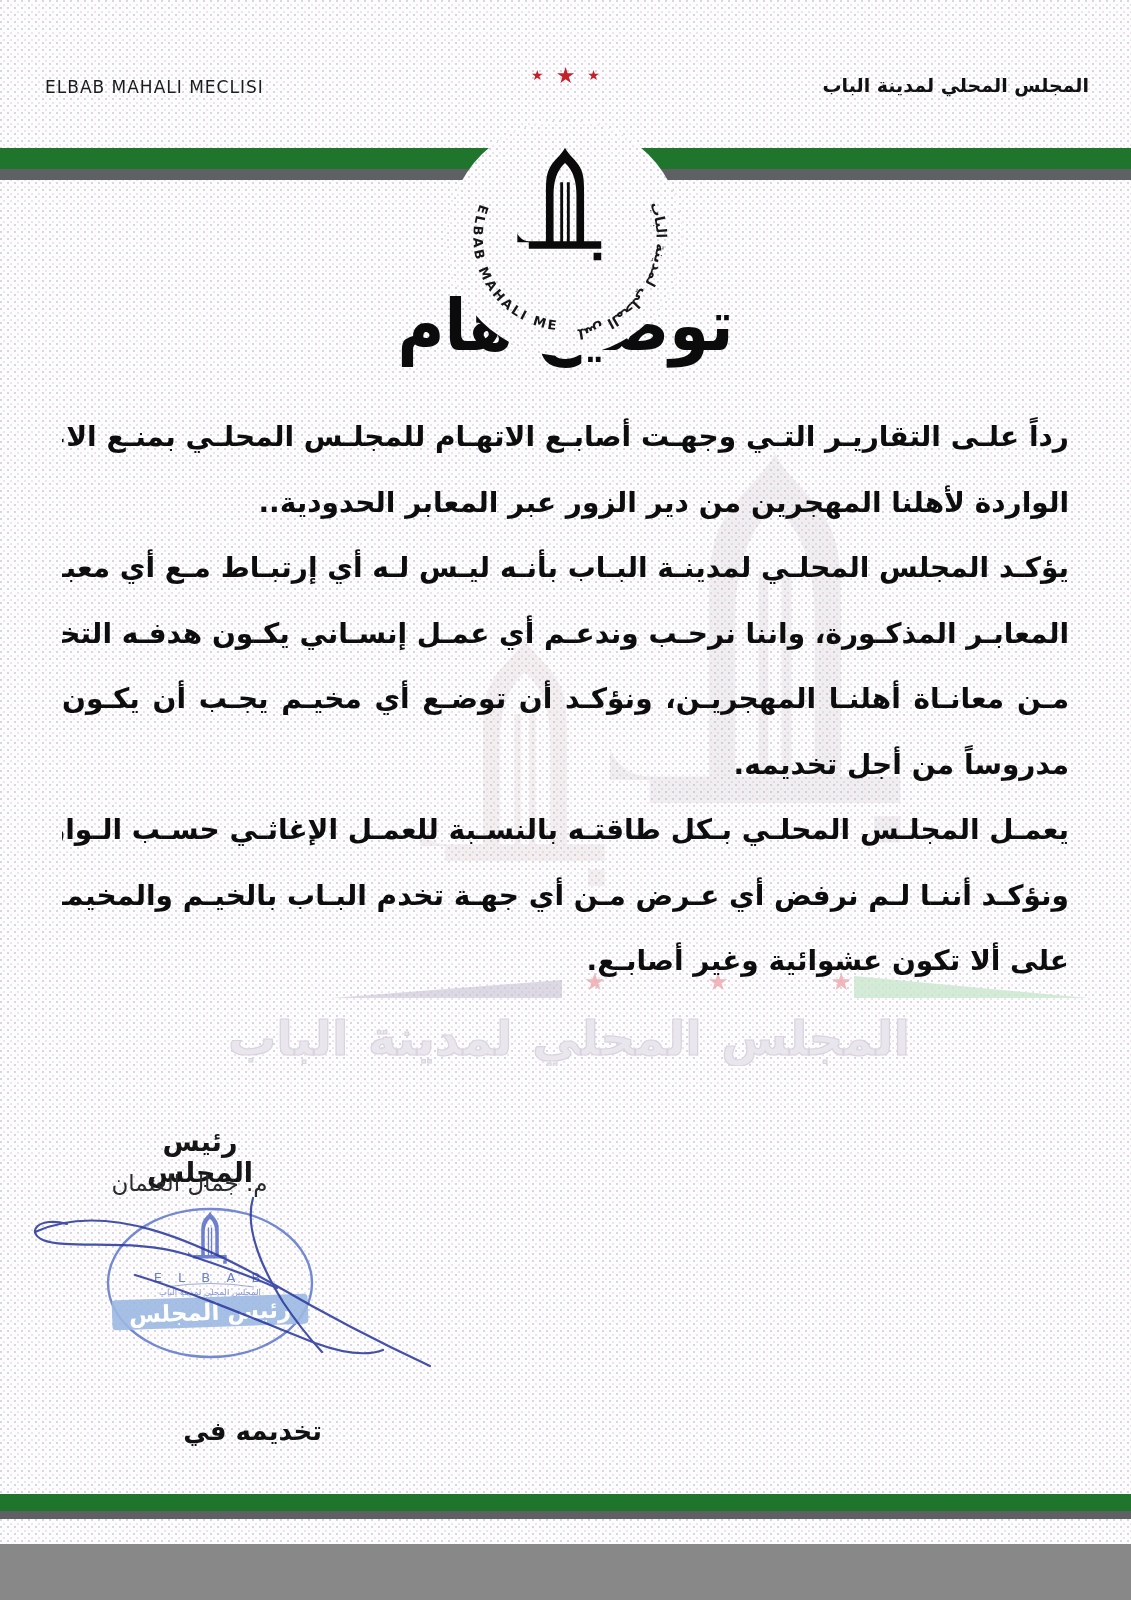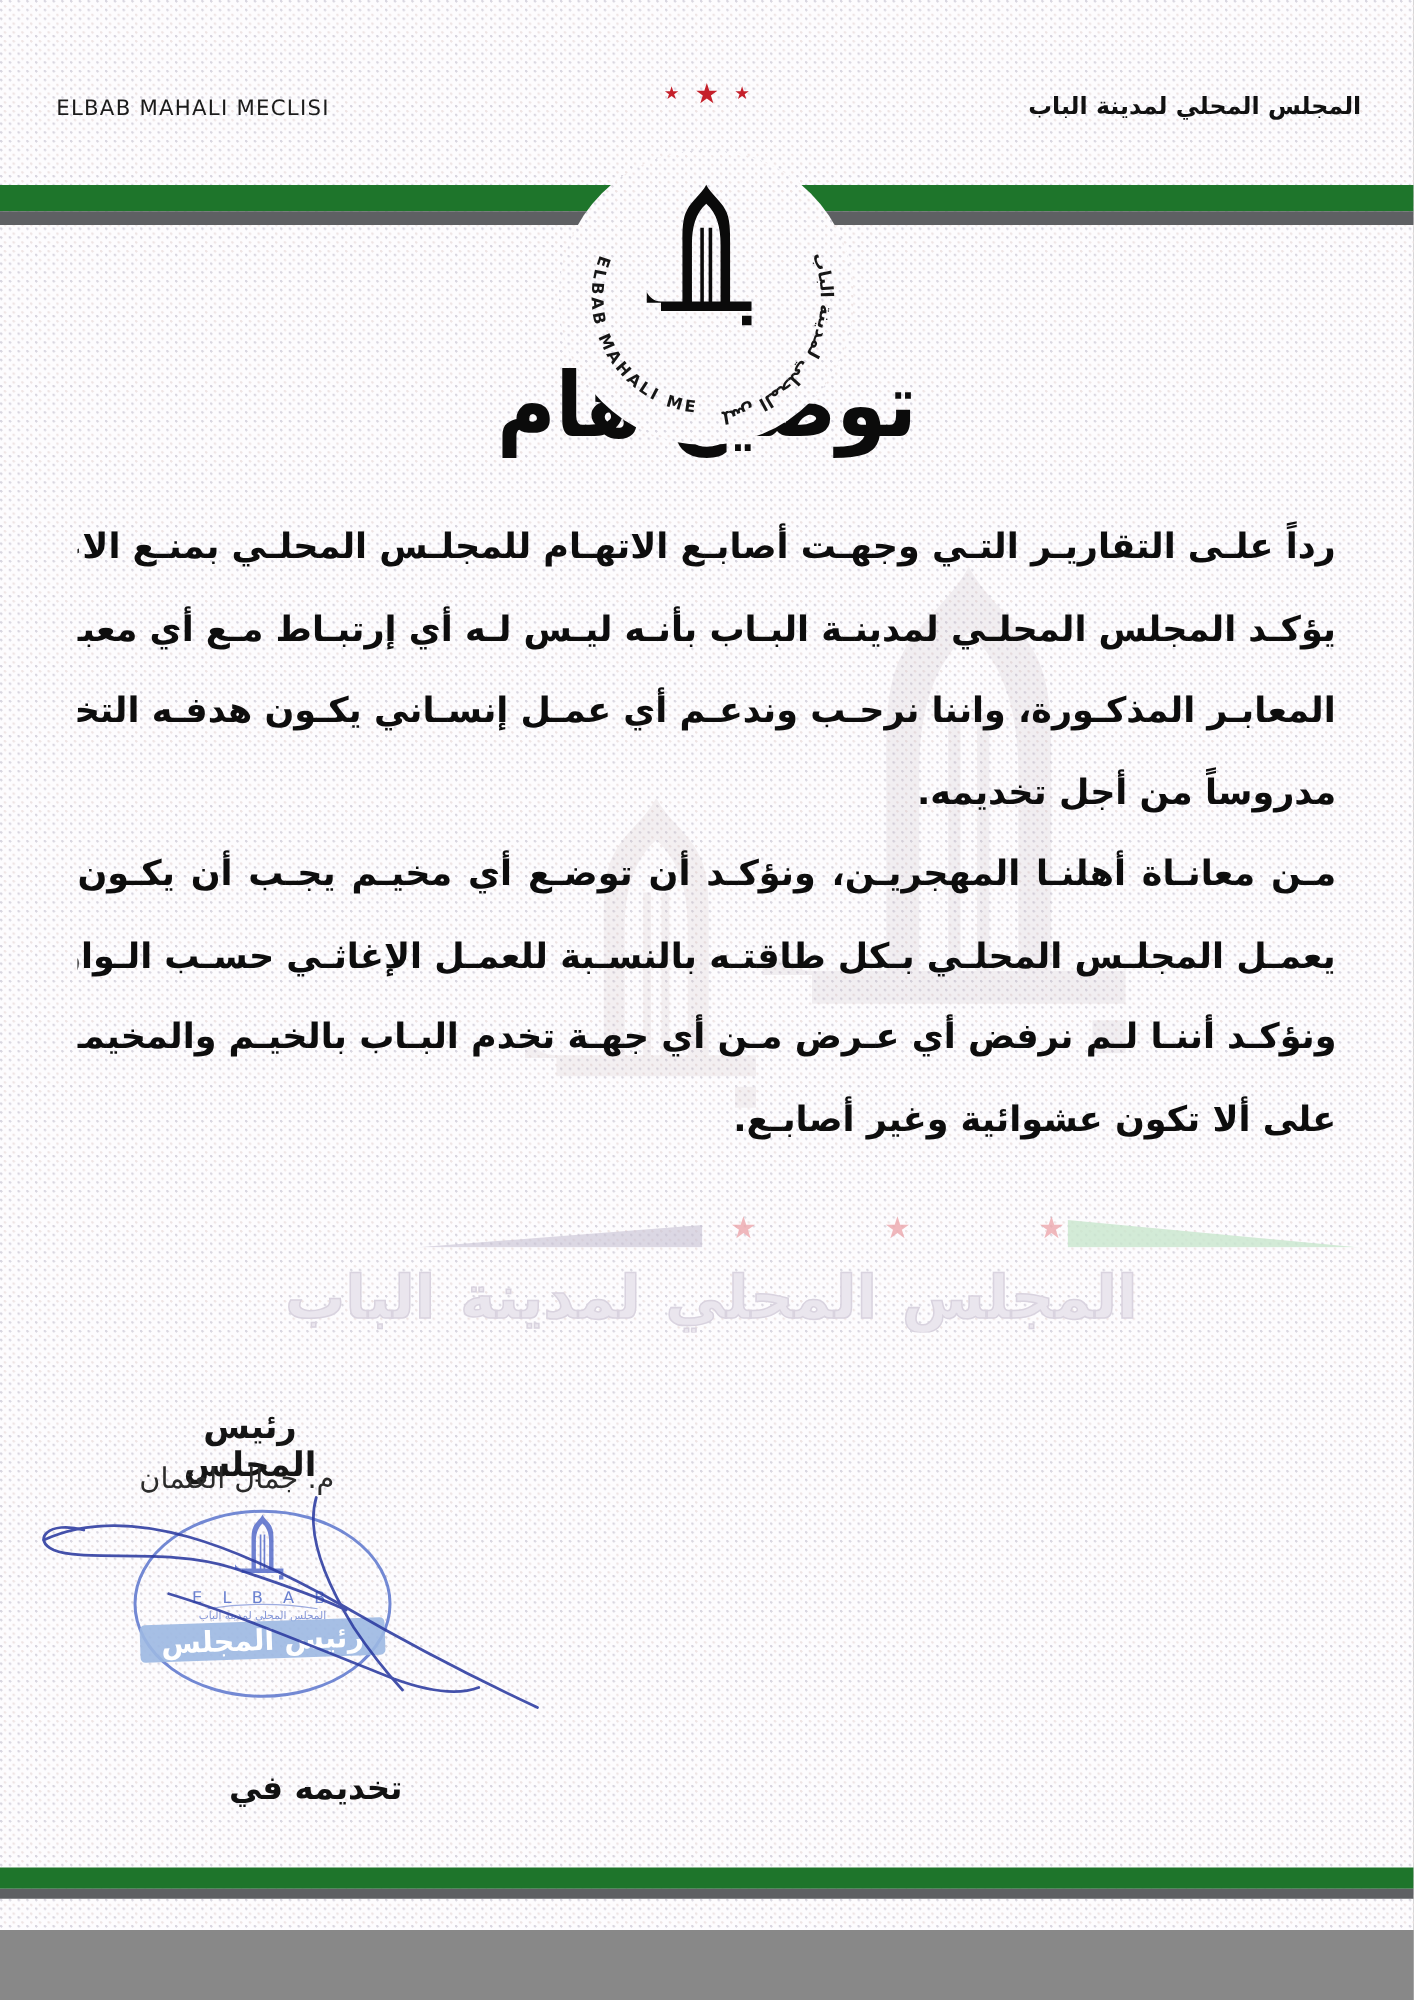--- a/index.html
+++ b/index.html
@@ -110,24 +110,25 @@
       <text font-size="14" fill="#161616" font-weight="bold">
         <textPath href="#rp">المجلس المحلي لمدينة الباب</textPath>
       </text>
     </svg>
   </div>
 
   <div class="doc-title">توضيح هام</div>
 
   <div class="body-text">
     <div class="line">رداً علـى التقاريـر التـي وجهـت أصابـع الاتهـام للمجلـس المحلـي بمنـع الاغاثـات</div>
+    <div class="line end">الواردة لأهلنا المهجرين من دير الزور عبر المعابر الحدودية..</div>
     <div class="line">يؤكـد المجلس المحلـي لمدينـة البـاب بأنـه ليـس لـه أي إرتبـاط مـع أي معبـر مـن</div>
     <div class="line">المعابـر المذكـورة، واننا نرحـب وندعـم أي عمـل إنسـاني يكـون هدفـه التخفيـف</div>
+    <div class="line">مـن معانـاة أهلنـا المهجريـن، ونؤكـد أن توضـع أي مخيـم يجـب أن يكـون</div>
     <div class="line end">مدروساً من أجل تخديمه.</div>
-    <div class="line">مـن معانـاة أهلنـا المهجريـن، ونؤكـد أن توضـع أي مخيـم يجـب أن يكـون</div>
     <div class="line">يعمـل المجلـس المحلـي بـكل طاقتـه بالنسـبة للعمـل الإغاثـي حسـب الـوارد لـه،</div>
     <div class="line">ونؤكـد أننـا لـم نرفض أي عـرض مـن أي جهـة تخدم البـاب بالخيـم والمخيمـات</div>
     <div class="line end">على ألا تكون عشوائية وغير أصابـع.</div>
   </div>
 
   <div class="sig-role">رئيس المجلس</div>
   <div class="sig-name">م. جمال العثمان</div>
 
   <svg class="stamp-svg" width="290" height="180" viewBox="0 0 290 180">
     <ellipse cx="140" cy="85" rx="102" ry="74" fill="none" stroke="#5b74cc" stroke-width="2.4" opacity="0.85"></ellipse>

